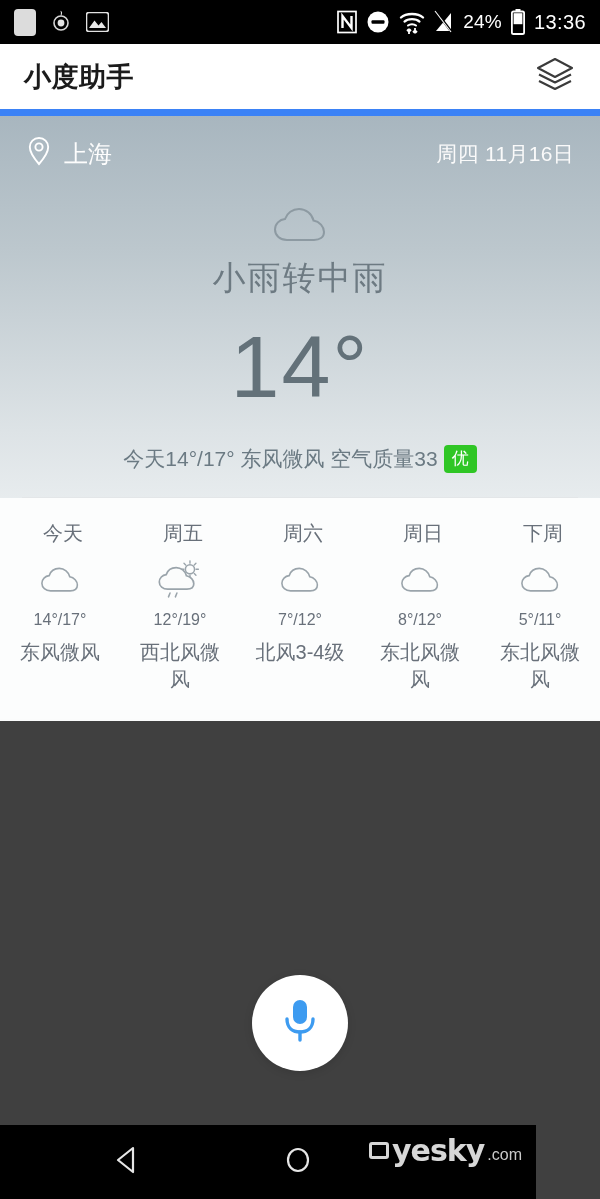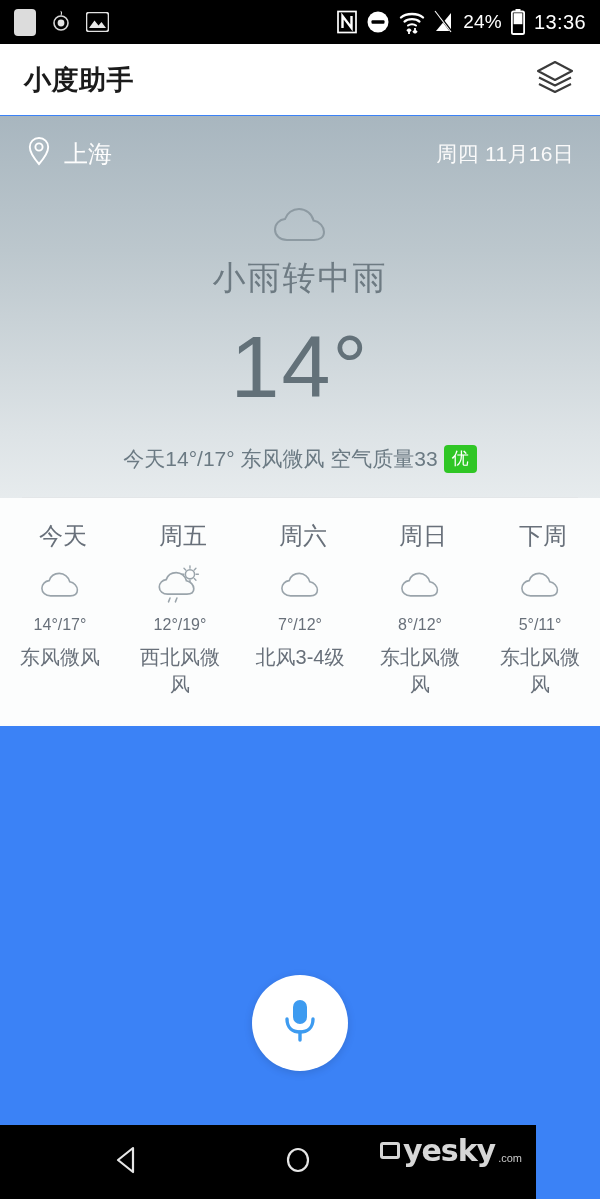--- a/index.html
+++ b/index.html
@@ -2,41 +2,41 @@
 <html><head>
 <meta charset="utf-8">
 <style>
   * { box-sizing: border-box; margin: 0; padding: 0; }
   html, body {
     width: 600px; height: 1199px;
     font-family: "Liberation Sans", "DejaVu Sans", sans-serif;
     background: #f2f2f2;
     overflow: hidden;
   }
-  .phone { position: relative; width: 600px; height: 1199px; background:#3b82f6; }
+  .phone { position: relative; width: 600px; height: 1199px; background:#404040; }
 
   
   .statusbar {
     height: 44px; background:#000; color:#fff;
     display:flex; align-items:center; padding: 0 14px;
     position:relative;
   }
   .sb-left { display:flex; align-items:center; gap:14px; }
   .sb-right { position:absolute; right:14px; top:0; height:44px;
               display:flex; align-items:center; gap:9px; }
   .sb-icon { display:flex; align-items:center; justify-content:center; }
   .sb-text { font-size:19px; letter-spacing:.2px; color:#fff; }
   .sb-time { font-size:20px; color:#fff; letter-spacing:.4px; }
   .notif-box { width:22px; height:27px; background:#dcdcdc; border-radius:4px; }
 
   
   .appbar {
     height: 72px; background:#fff;
     display:flex; align-items:center; justify-content:space-between;
-    padding: 0 24px; border-bottom:1px solid #3b82f6;
+    padding: 0 24px; border-bottom:7px solid #3b82f6;
   }
   .app-title { font-size:27px; font-weight:bold; color:#1b1b1b; letter-spacing:.5px; }
 
   
   .chatarea { background:#f2f3f4; padding: 24px 22px 26px 22px; }
   .bubble-row { display:flex; justify-content:flex-end; }
   .bubble {
     position:relative; background:#41a5f5; color:#fff;
     font-size:23px; line-height:1.2;
     padding: 15px 20px; border-radius:9px; max-width:70%;
@@ -64,21 +64,21 @@
            line-height:1; margin-top:22px; letter-spacing:2px; }
   .wdetail { text-align:center; margin-top:34px; font-size:21px; color:#6b7a83;
              display:flex; align-items:center; justify-content:center; gap:6px; }
   .aqi-badge { background:#2fc625; color:#fff; font-size:17px;
                padding:3px 8px; border-radius:4px; line-height:1.25; }
 
   .wdivider { height:1px; background:#e3e6e8; margin: 24px 22px 0 22px; }
 
   .forecast { display:flex; background: #fcfdfd; padding: 22px 0 26px 0; }
   .fcol { flex:1; text-align:center; }
-  .fday { font-size:24px; color:#68707a;margin-left:6px; }
+  .fday { font-size:20px; color:#68707a;margin-left:6px; }
   .ficon { height:46px; display:flex; align-items:center; justify-content:center; margin-top:10px; }
   .ftemp { font-size:16px; color:#68707a; margin-top:8px; }
   .fwind { font-size:20px; color:#68707a; margin-top:10px; line-height:1.35;
            padding: 0 12px; }
 
   
   .micwrap { position:absolute; left:0; right:0; top:975px; display:flex; justify-content:center; }
   .micbtn {
     width:96px; height:96px; border-radius:50%; background:#fff;
     display:flex; align-items:center; justify-content:center;
@@ -90,21 +90,21 @@
     position:absolute; left:0; bottom:0; width:536px; height:74px;
     background:#000; display:flex; align-items:center;
   }
   .nav-back { position:absolute; left:110px; }
   .nav-home { position:absolute; left:281px; }
   .wm { position:absolute; right:14px; top:8px; text-align:center; opacity:.92; }
   .wm-main { display:flex; align-items:center; gap:3px; }
   .wm-sq { width:20px; height:17px; border:3px solid #e9e9e9; border-radius:3px; }
   .wm-text { font-size:30px; font-weight:bold; color:#eaeaea; letter-spacing:-1px;
              font-family:"DejaVu Sans", sans-serif; }
-  .wm-dot { font-size:11px; color:#dcdcdc; align-self:flex-end; margin-bottom:4px; }
+  .wm-dot { font-size:16px; color:#dcdcdc; align-self:flex-end; margin-bottom:4px; }
   .wm-sub { font-size:17px; color:#d8d8d8; letter-spacing:3px; margin-top:-4px; }
 </style>
 </head>
 <body>
 
 <div class="phone">
 
   <div class="statusbar">
     <div class="sb-left">
       <span class="notif-box"></span>

